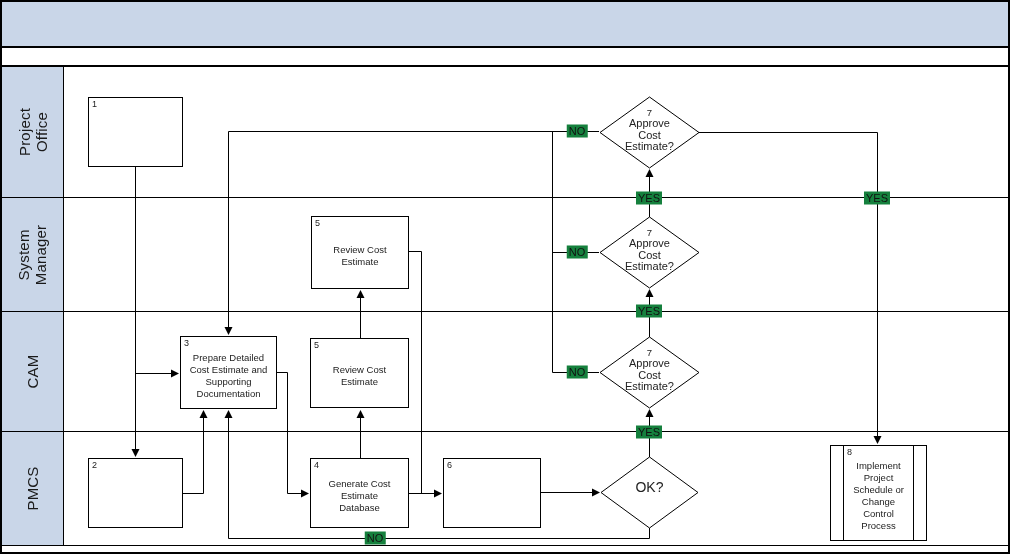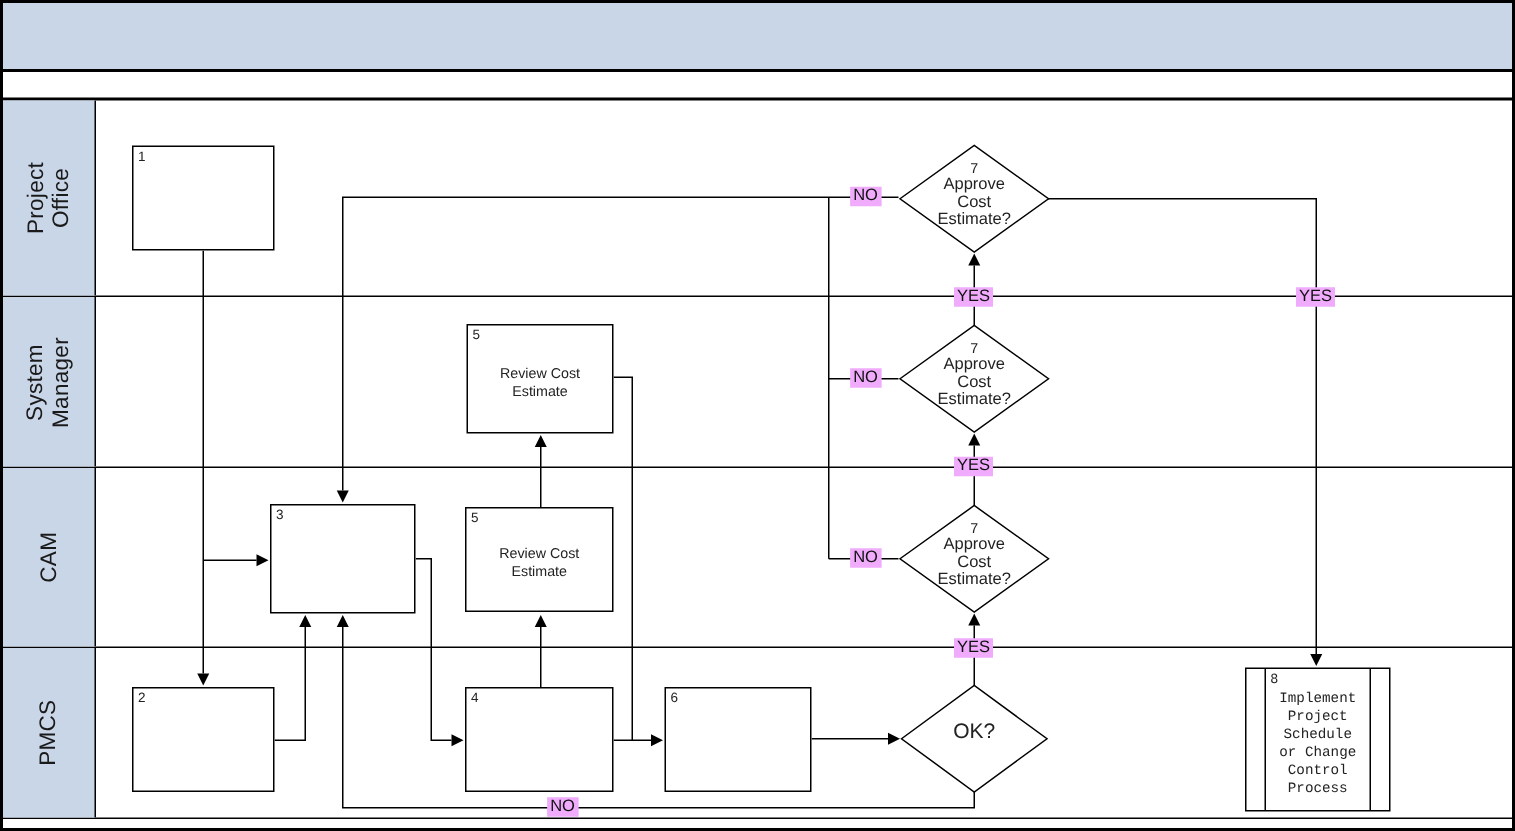--- a/index.html
+++ b/index.html
@@ -25,21 +25,21 @@
   svg.wires polygon.diamond{fill:#fff;stroke:#000;stroke-width:1;}
   .pbox{position:absolute;box-sizing:border-box;background:#fff;border:1px solid #000;z-index:3;
     display:flex;flex-direction:column;align-items:center;justify-content:center;}
   .pbox .num{position:absolute;top:1px;left:3px;font-size:9px;line-height:10px;}
   .pbox .txt{font-size:9.5px;line-height:12px;text-align:center;margin-top:6px;}
   .dline{position:absolute;top:0;bottom:0;width:0;border-left:1px solid #000;}
   .dlabel{position:absolute;z-index:3;text-align:center;}
   .dlabel .num{font-size:9.5px;line-height:11px;}
   .dlabel .txt{font-size:11px;line-height:11.5px;margin:0 auto;}
   .elabel{position:absolute;z-index:4;transform:translate(-50%,-50%);
-    background:#f0abfc;padding:0 2px;font-size:11px;line-height:13px;color:#111;}
+    background:#15803d;padding:0 2px;font-size:11px;line-height:13px;color:#111;}
 </style>
 </head>
 <body>
 
 <div id="stage">
 
   <div class="band title-band"></div>
   <div class="band sub-band"></div>
 
   <div class="lane" style="top:67px;height:131px;">
@@ -121,45 +121,47 @@
   <div class="pbox" style="left:88px;top:97px;width:95px;height:70px;">
     <span class="num">1</span>
   </div>
 
   <div class="pbox" style="left:88px;top:458px;width:95px;height:70px;">
     <span class="num">2</span>
   </div>
 
   <div class="pbox" style="left:180px;top:336px;width:97px;height:73px;">
     <span class="num">3</span>
+    <div class="txt" style="max-width:84px;">Prepare Detailed Cost Estimate and Supporting Documentation</div>
   </div>
 
   <div class="pbox" style="left:310px;top:458px;width:99px;height:70px;">
     <span class="num">4</span>
+    <div class="txt" style="max-width:70px;">Generate Cost Estimate Database</div>
   </div>
 
   <div class="pbox" style="left:311px;top:216px;width:98px;height:73px;">
     <span class="num">5</span>
     <div class="txt" style="max-width:62px;">Review Cost Estimate</div>
   </div>
 
   <div class="pbox" style="left:310px;top:338px;width:99px;height:70px;">
     <span class="num">5</span>
     <div class="txt" style="max-width:62px;">Review Cost Estimate</div>
   </div>
 
   <div class="pbox" style="left:443px;top:458px;width:98px;height:70px;">
     <span class="num">6</span>
   </div>
 
   <div class="pbox" style="left:830px;top:445px;width:97px;height:96px;">
     <div class="dline" style="left:12px;"></div>
     <div class="dline" style="right:12px;"></div>
     <span class="num" style="left:16px;">8</span>
-    <div class="txt" style="max-width:60px;font-family:Liberation Mono, monospace;">Implement Project Schedule or Change Control Process</div>
+    <div class="txt" style="max-width:60px;">Implement Project Schedule or Change Control Process</div>
   </div>
 
   <div class="dlabel" style="left:604px;top:107px;width:91px;">
     <div class="num">7</div>
     <div class="txt" style="max-width:64px;">Approve Cost Estimate?</div>
   </div>
   <div class="dlabel" style="left:604px;top:227px;width:91px;">
     <div class="num">7</div>
     <div class="txt" style="max-width:64px;">Approve Cost Estimate?</div>
   </div>

